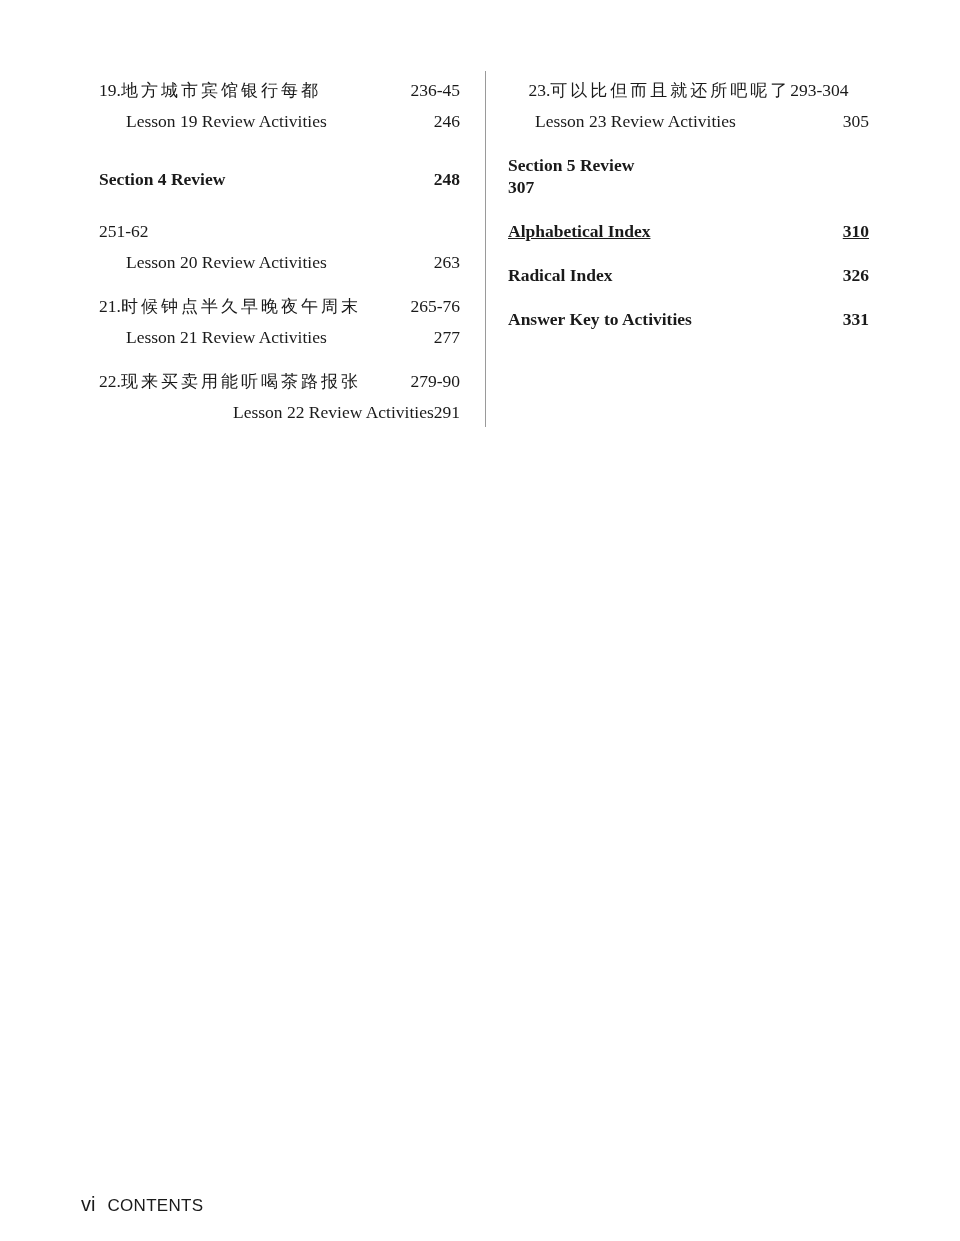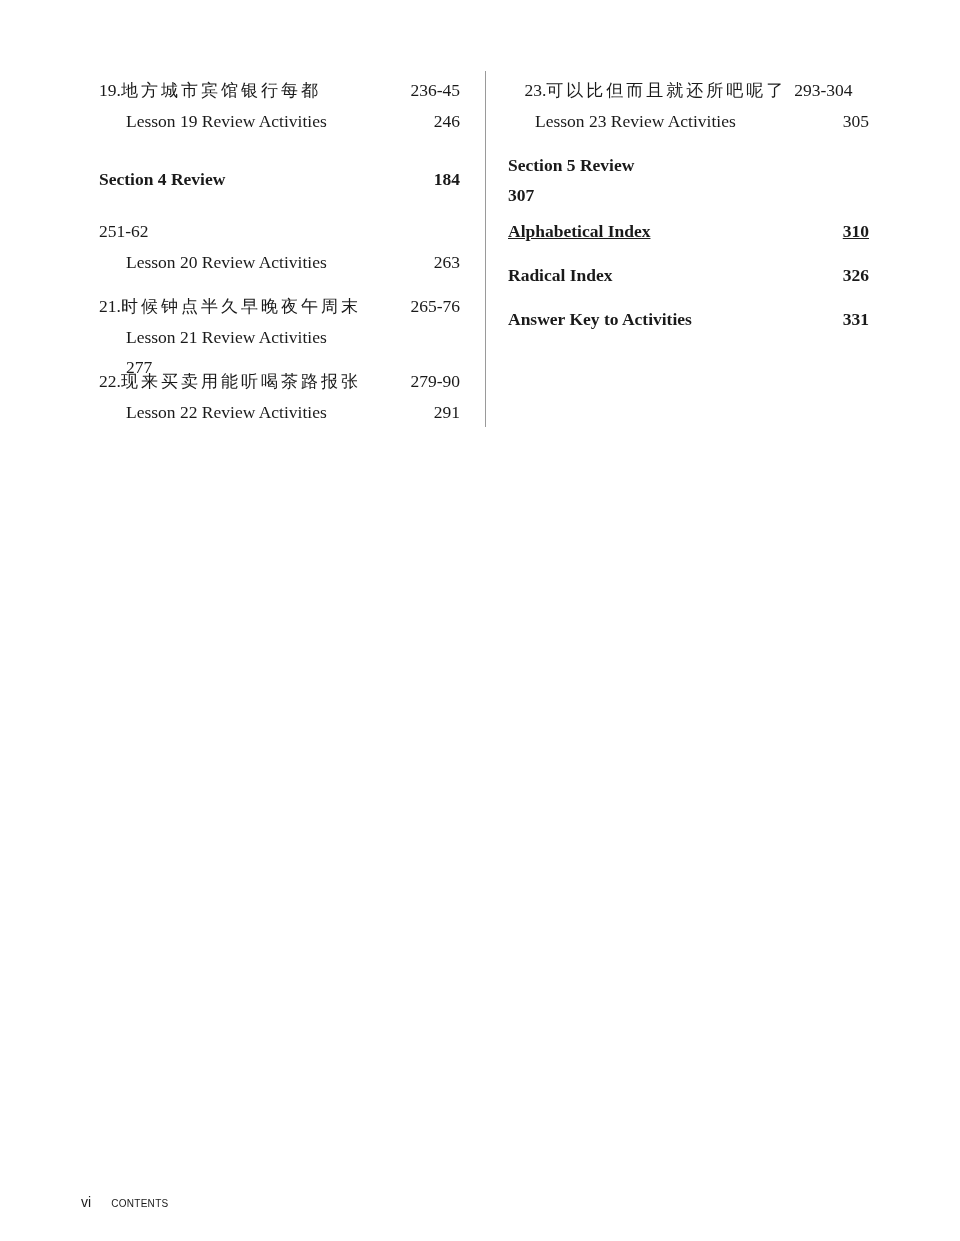--- a/index.html
+++ b/index.html
@@ -3,69 +3,69 @@
   <meta charset="utf-8">
   <style>
     html, body { margin: 0; padding: 0; background: #ffffff; }
     body { width: 960px; height: 1241px; position: relative; overflow: hidden;
            font-family: "Liberation Serif", "DejaVu Serif", serif; color: #1a1a1a; }
     .col { position: absolute; top: 0; }
     .col-left { left: 99px; width: 361px; }
     .col-right { left: 508px; width: 361px; }
     .divider { position: absolute; left: 485px; top: 71px; width: 1px; height: 356px; background: #9a9a9a; }
     .row { position: absolute; left: 0; right: 0; display: flex; justify-content: space-between;
-           align-items: baseline; font-size: 17.5px; line-height: 22px; white-space: nowrap; gap: 8px; }
+           align-items: baseline; font-size: 17.5px; line-height: 22px; white-space: nowrap; }
     .row.sub { left: 27px; }
     .row.bold { font-weight: bold; }
     .lesson-title { letter-spacing: 0; }
     .lesson-title .num { }
     .lesson-title .hanzi { letter-spacing: 3px; font-family: "DejaVu Serif", serif; font-size: 17px; }
     .footer { position: absolute; top: 1193px; left: 81px; font-family: "Liberation Sans", sans-serif; }
-    .footer .pg { font-size: 14px; }
-    .footer .label { font-size: 10px; margin-left: 20px; letter-spacing: 0.3px; text-align: right; }
+    .footer .pg { font-size: 20px; }
+    .footer .label { font-size: 17px; margin-left: 12px; letter-spacing: 0.3px; text-align: right; }
   </style>
 </head>
 <body>
 
 <div class="col col-left">
   <div class="row" style="top:79px;">
     <span class="lesson-title"><span class="num">19.</span><span class="hanzi">地方城市宾馆银行每都</span></span>
     <span>236-45</span>
   </div>
   <div class="row sub" style="top:110px;">
     <span>Lesson 19 Review Activities</span>
     <span>246</span>
   </div>
   <div class="row bold" style="top:168px;">
     <span>Section 4 Review</span>
-    <span>184</span>
+    <span>248</span>
   </div>
 
   <div class="row" style="top:220px;">
     <span>251-62</span>
   </div>
   <div class="row sub" style="top:251px;">
     <span>Lesson 20 Review Activities</span>
     <span>263</span>
   </div>
 
   <div class="row" style="top:295px;">
     <span class="lesson-title"><span class="num">21.</span><span class="hanzi">时候钟点半久早晚夜午周末</span></span>
     <span>265-76</span>
   </div>
-  <div class="row sub" style="top:326px;flex-direction:column;">
+  <div class="row sub" style="top:326px;">
     <span>Lesson 21 Review Activities</span>
     <span>277</span>
   </div>
 
   <div class="row" style="top:370px;">
     <span class="lesson-title"><span class="num">22.</span><span class="hanzi">现来买卖用能听喝茶路报张</span></span>
     <span>279-90</span>
   </div>
-  <div class="row sub" style="top:401px;">
+  <div class="row sub" style="top:401px;justify-content:flex-end;">
     <span>Lesson 22 Review Activities</span>
     <span>291</span>
   </div>
 </div>
 
 <div class="divider"></div>
 
 <div class="col col-right">
   <div class="row" style="top:79px;justify-content:center;">
     <span class="lesson-title"><span class="num">23.</span><span class="hanzi">可以比但而且就还所吧呢了</span></span>

